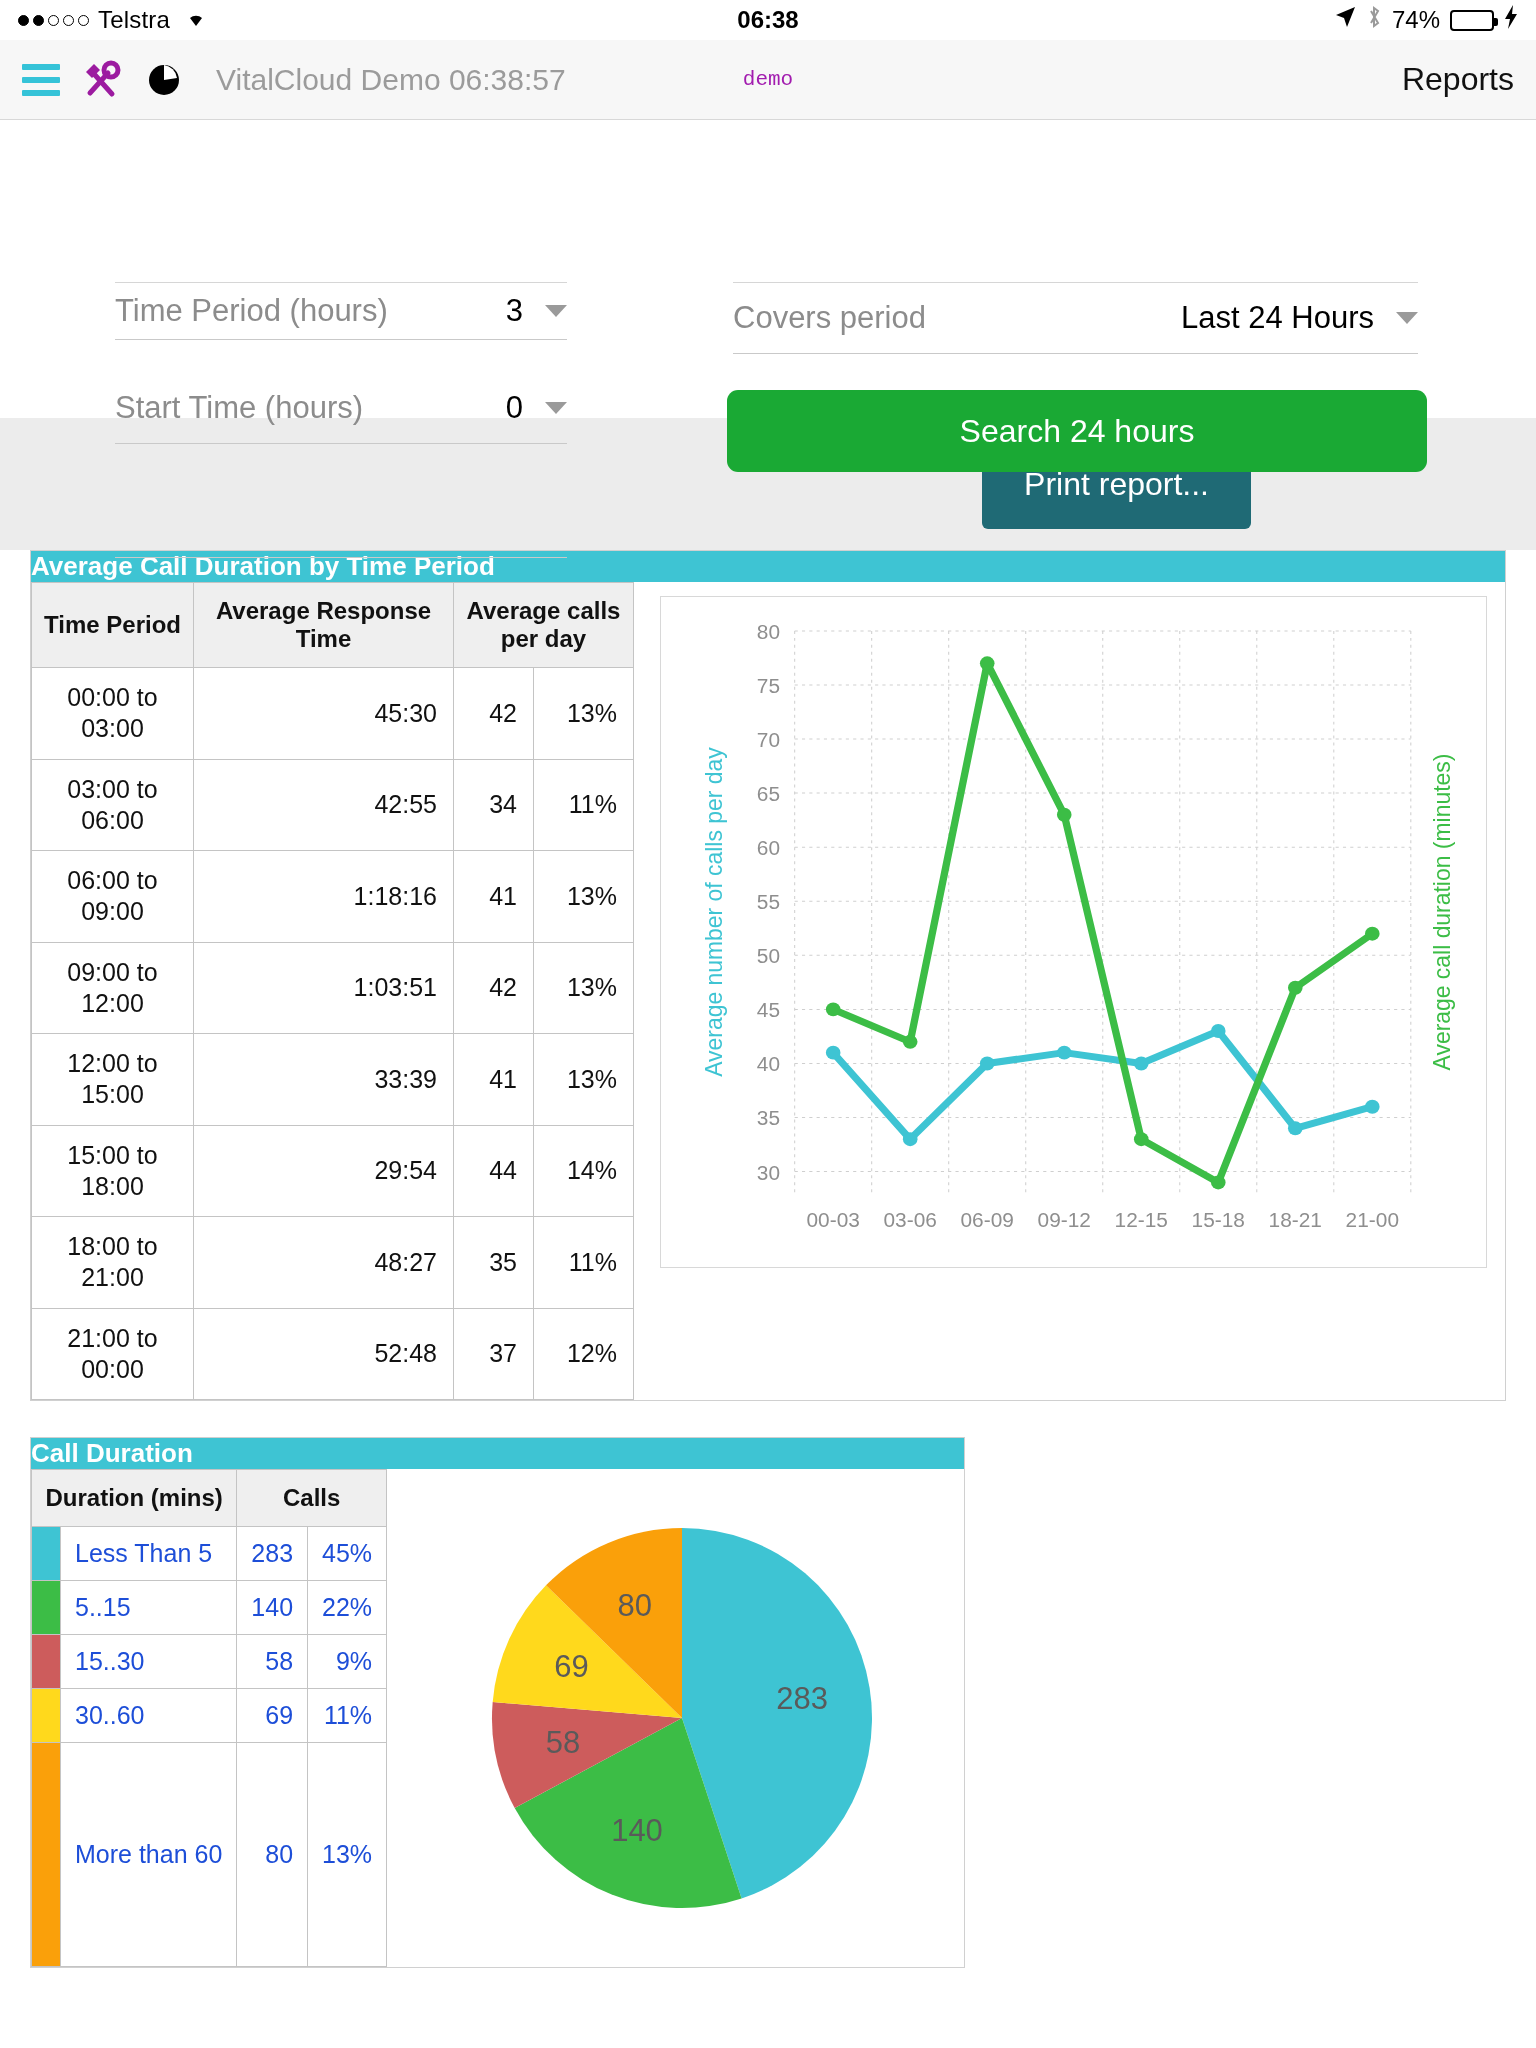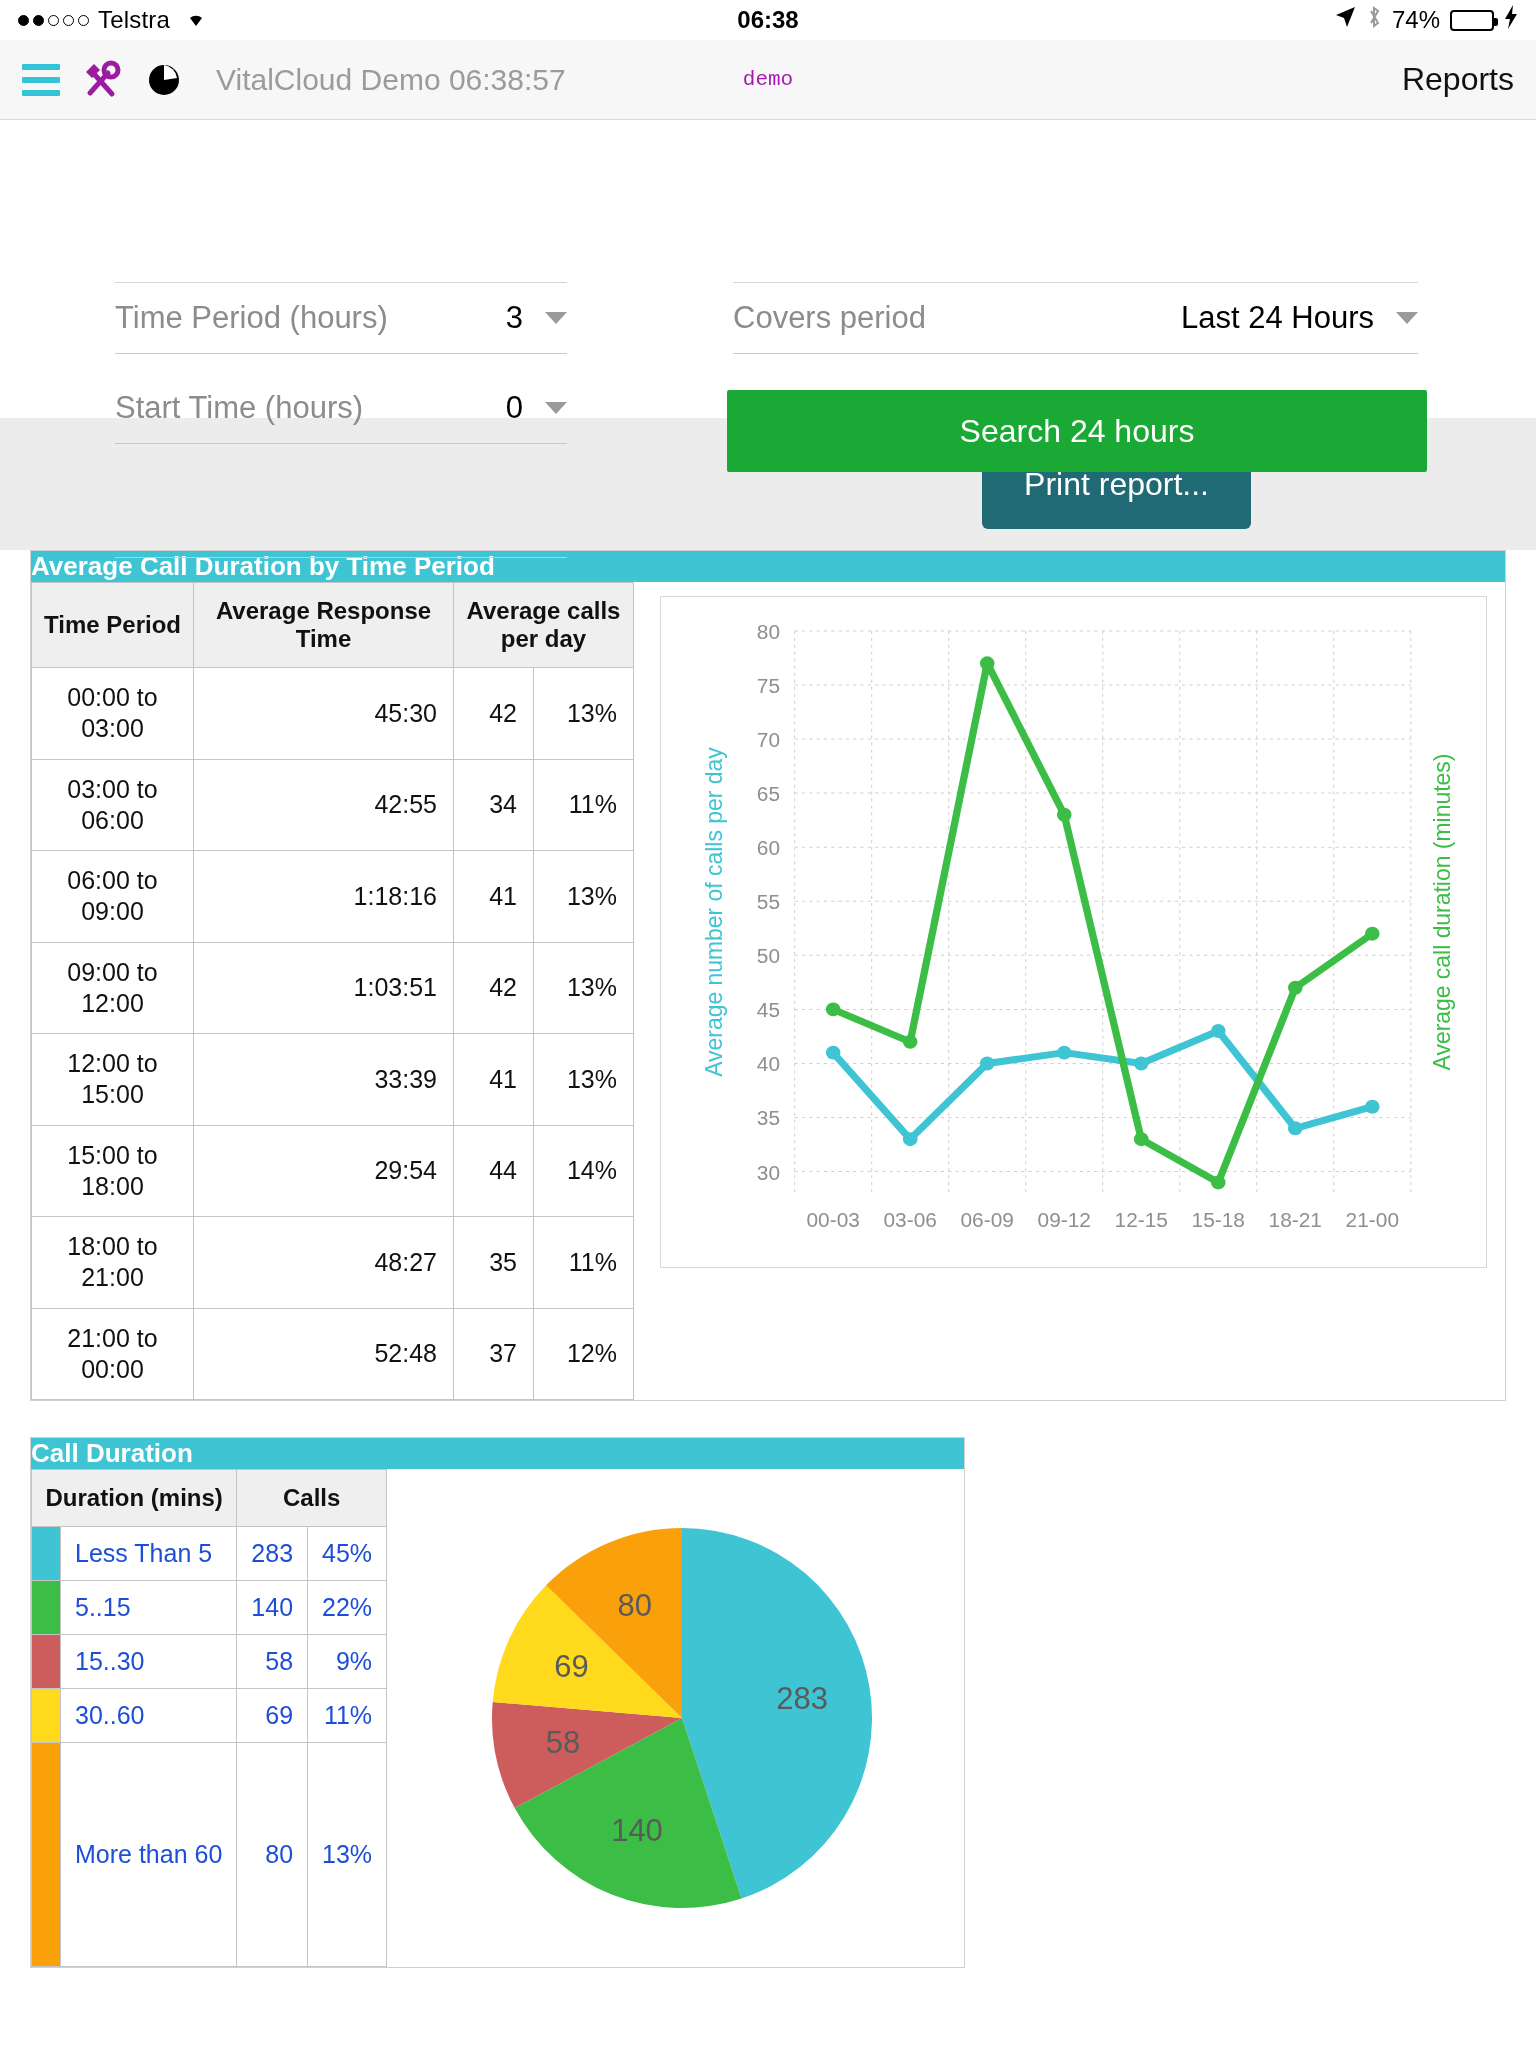--- a/index.html
+++ b/index.html
@@ -77,30 +77,30 @@
     border-bottom: 1px solid #c9c9c9;
   }
   .field-label { font-size: 31px; color: #8c8c8c; flex: 1; }
   .field-value { font-size: 31px; color: #000; margin-right: 22px; }
   .caret {
     width: 0; height: 0;
     border-left: 11px solid transparent;
     border-right: 11px solid transparent;
     border-top: 12px solid #9a9a9a;
   }
-  #fld-timeperiod { left: 115px; top: 162px; width: 452px; height: 72px; border-top: 1px solid #d6d6d6; }
+  #fld-timeperiod { left: 115px; top: 162px; width: 452px; height: 58px; border-top: 1px solid #d6d6d6; }
   #fld-starttime  { left: 115px; top: 252px; width: 452px; height: 72px; }
   #fld-blank      { left: 115px; top: 420px; width: 452px; height: 18px; }
   #fld-covers     { left: 733px; top: 162px; width: 685px; height: 72px; border-top: 1px solid #d6d6d6; }
   #fld-covers .field-value { font-size: 31px; }
 
   .search-btn {
     position: absolute; left: 727px; top: 270px;
     width: 700px; height: 82px;
-    background: #1aa934; border: none; border-radius: 2px;
+    background: #1aa934; border: none; border-radius: 11px;
     color: #fff; font-size: 32px; font-family: "Liberation Sans", sans-serif;
     cursor: pointer;
   }
 
   
   .print-bar {
     margin-top: 8px;
     background: #ececec;
     height: 132px;
     display: flex; align-items: center; justify-content: flex-end;

